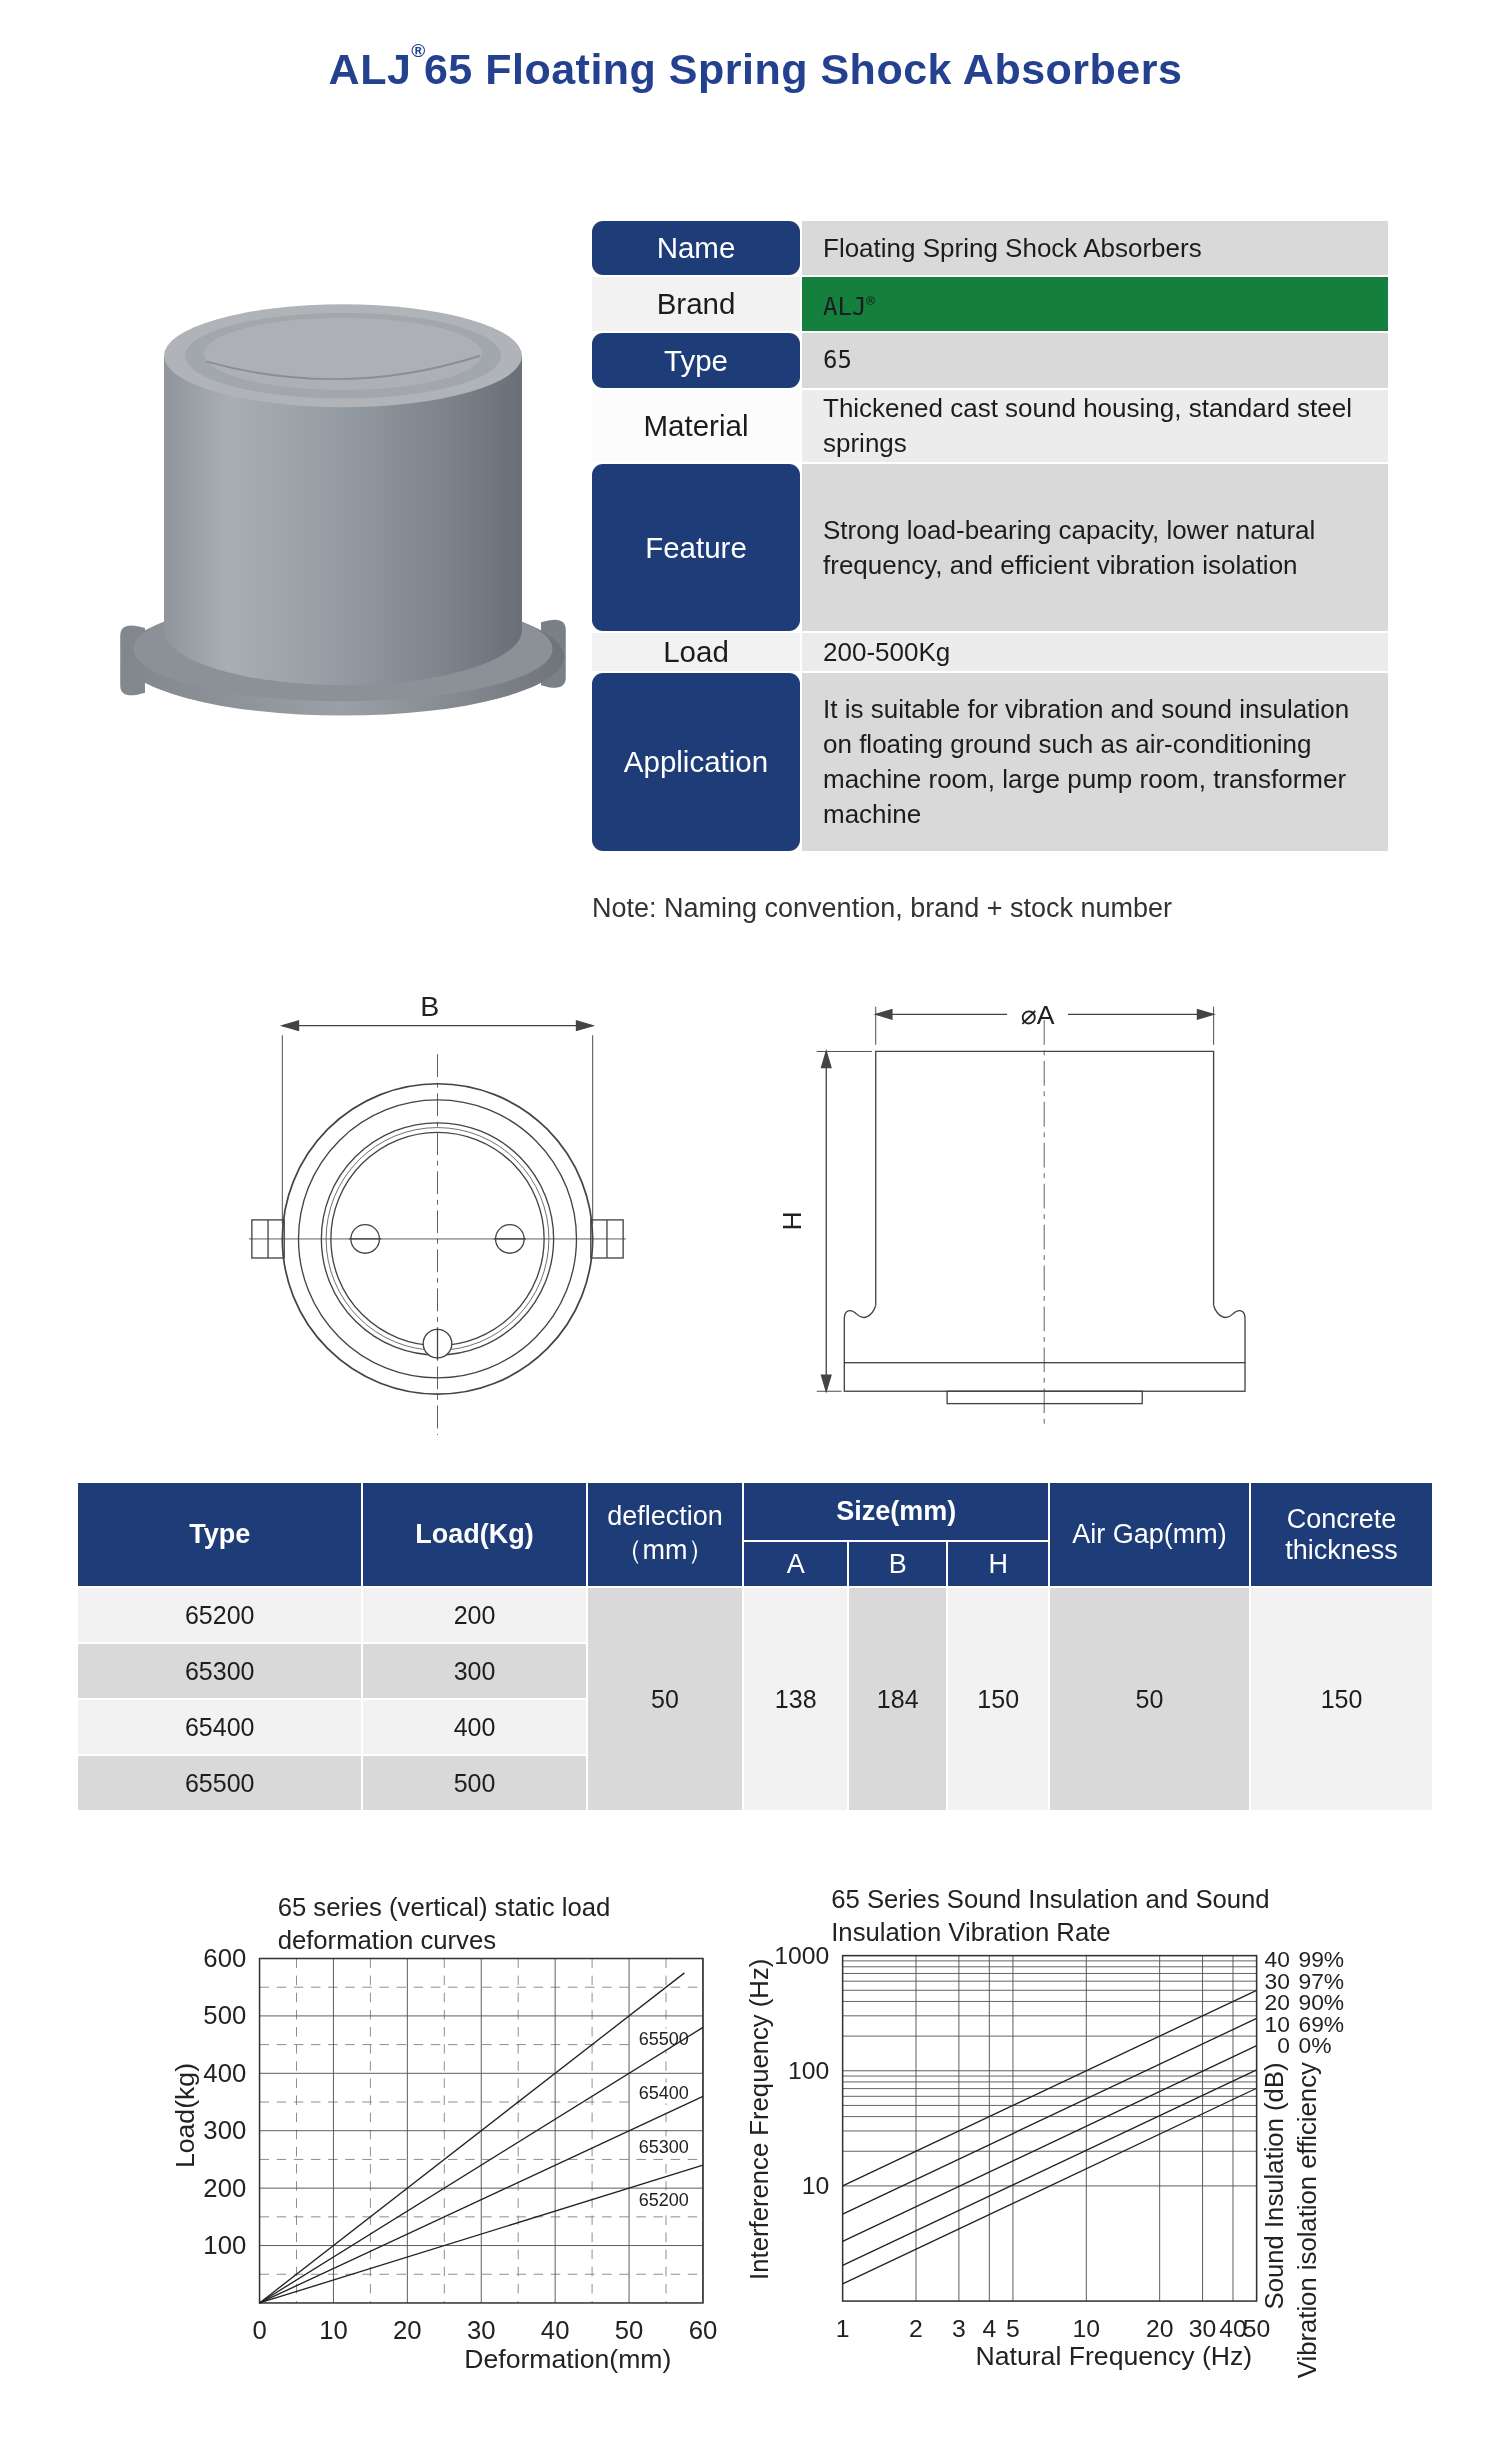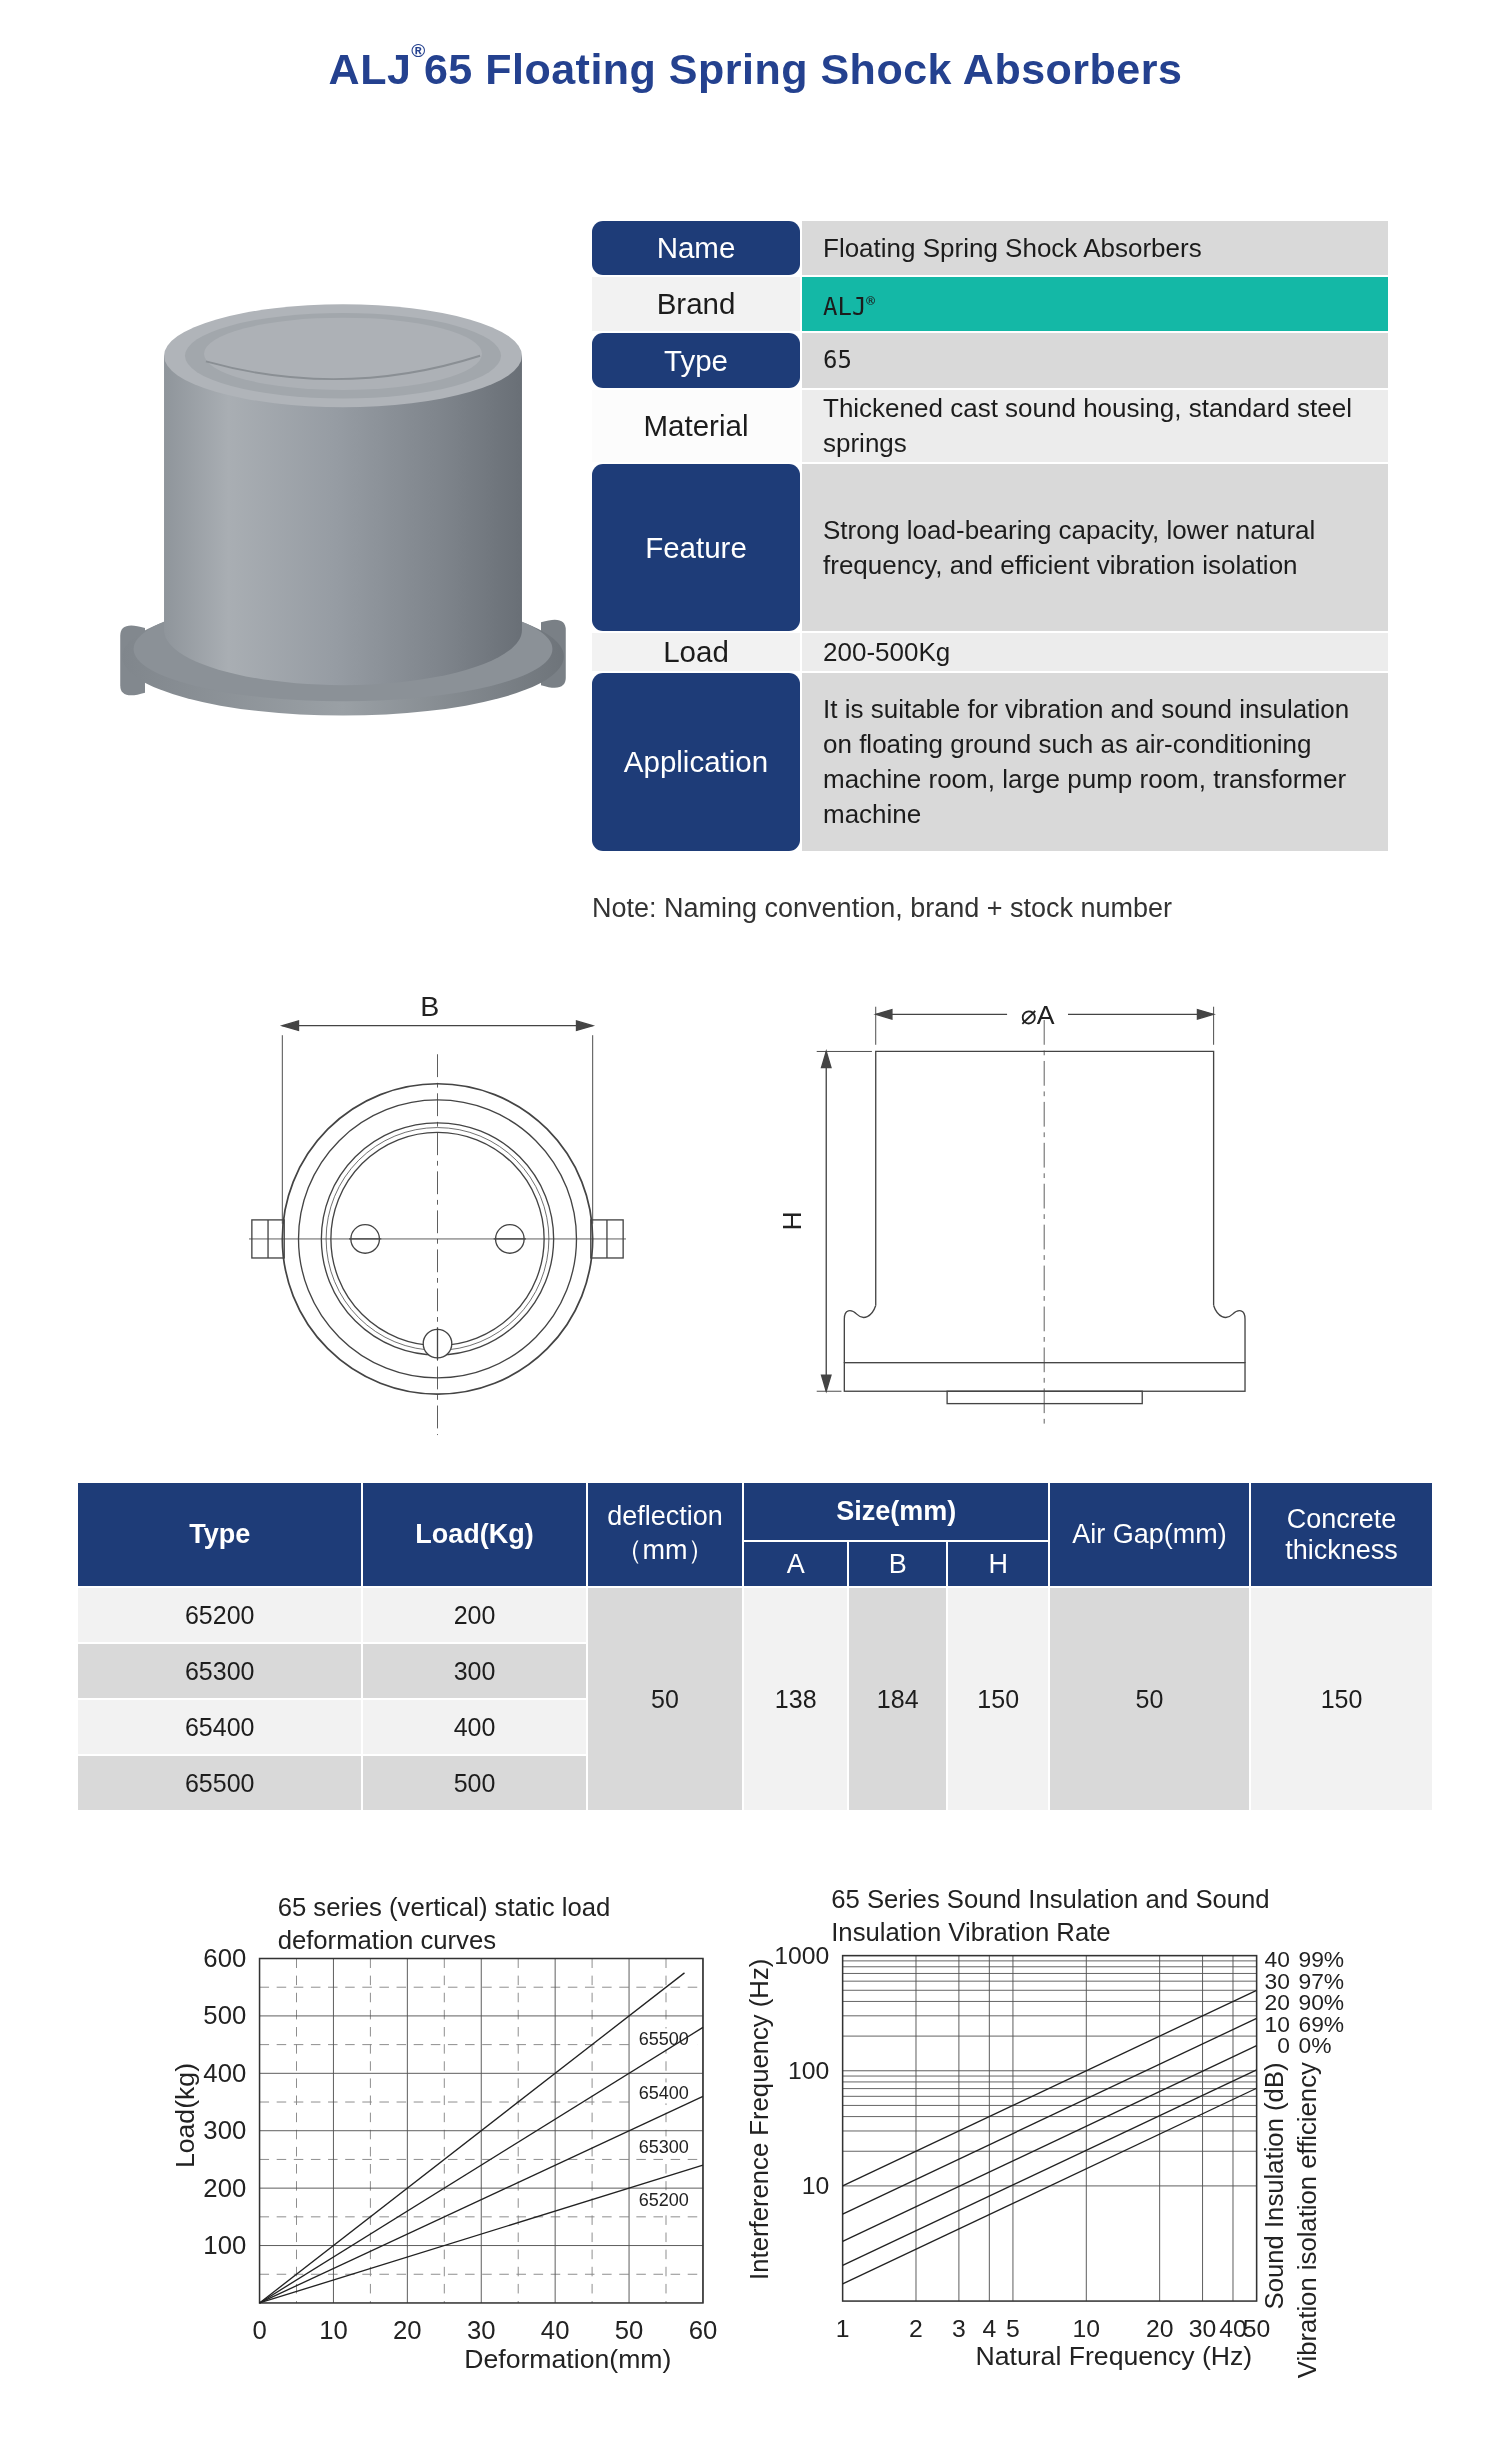--- a/index.html
+++ b/index.html
@@ -16,21 +16,21 @@
 
   
   .spec-table{position:absolute;left:590px;top:219px;border-collapse:separate;border-spacing:2.9px;width:800px;table-layout:fixed;}
   .spec-table td{vertical-align:middle;}
   .sl{width:206px;text-align:center;font-size:29.5px;}
   .sl-blue{background:#1e3c78;color:#ffffff;border-radius:11px;}
   .sl-light{background:#f2f2f2;color:#1c1c1c;}
   .sl-white{background:#fcfcfc;color:#1c1c1c;}
   .sv{font-size:26px;line-height:35px;padding-left:21px;padding-right:26px;color:#1c1c1c;}
   .sv-gray{background:#d9d9d9;}
-  .sv-white{background:#14b8a6;}
+  .sv-white{background:#15803d;}
   .sv-light{background:#ececec;}
   .sv.mono{font-family:"DejaVu Sans Mono", monospace;font-size:24px;}
   .sv sup{font-size:14.3px;}
 
   
   .note{position:absolute;left:592px;top:893px;font-size:27px;color:#333;}
 
   
   .drawing{position:absolute;}
   .d-left{left:247px;top:980px;}

